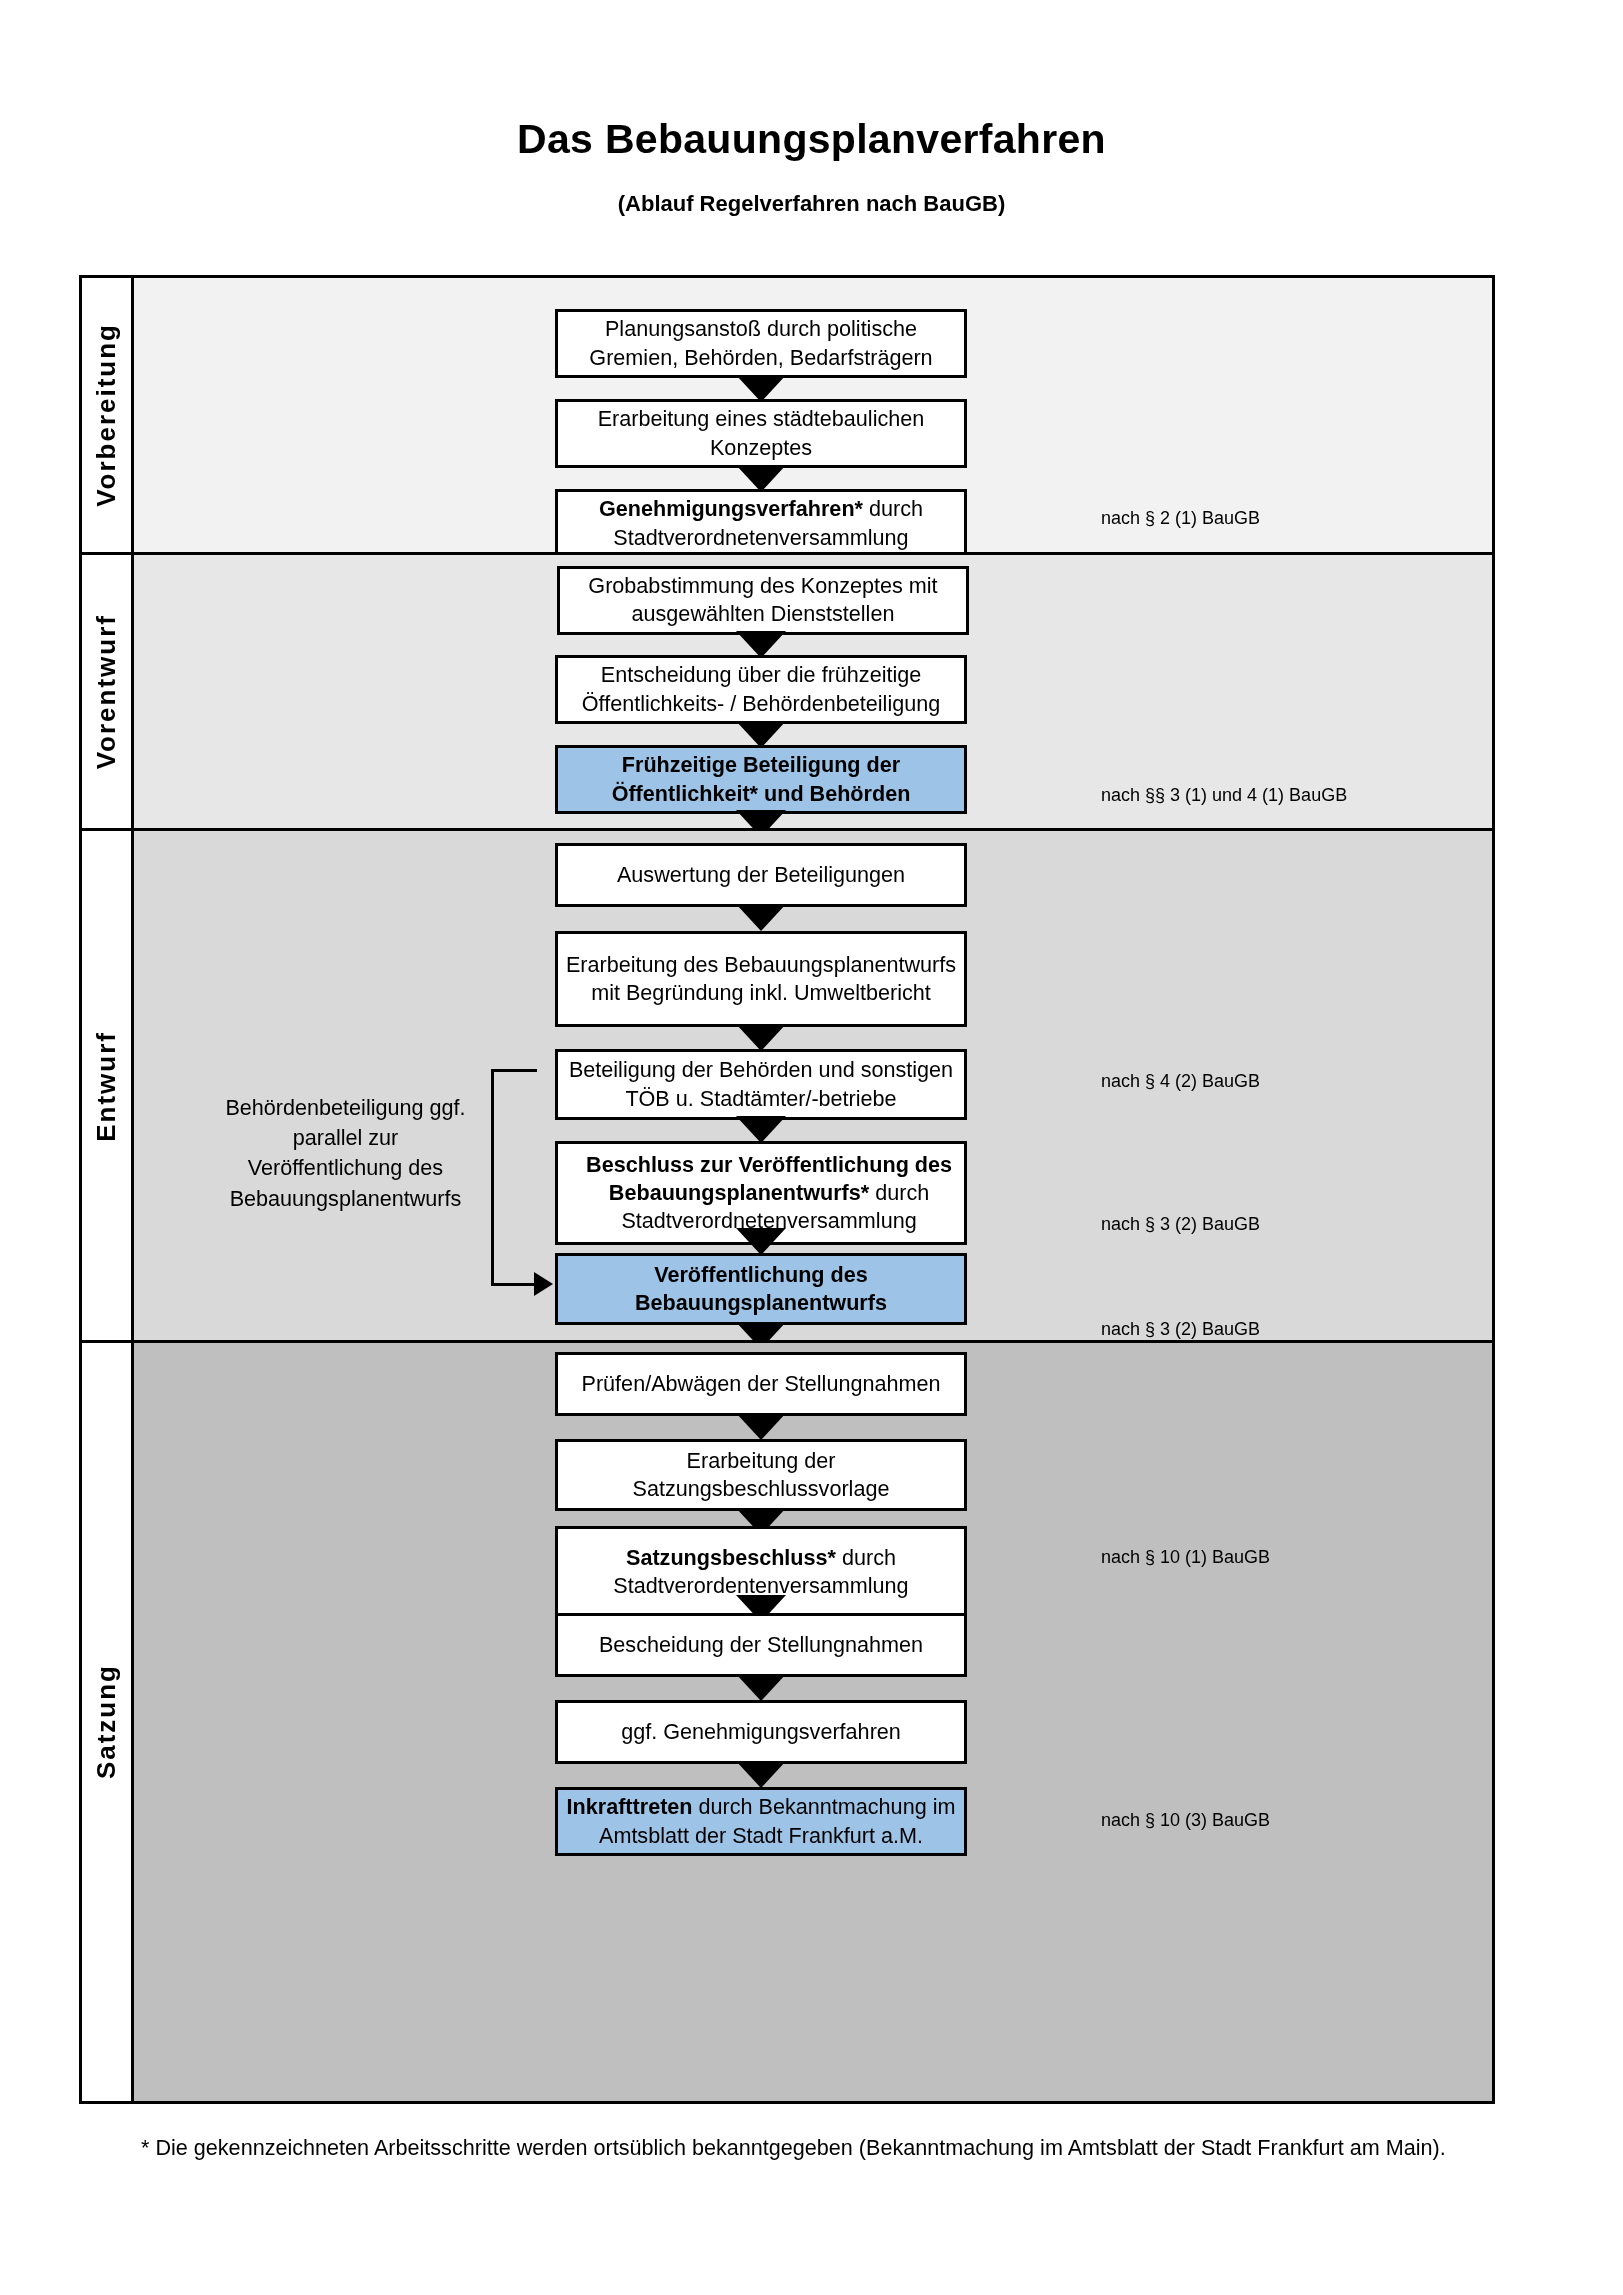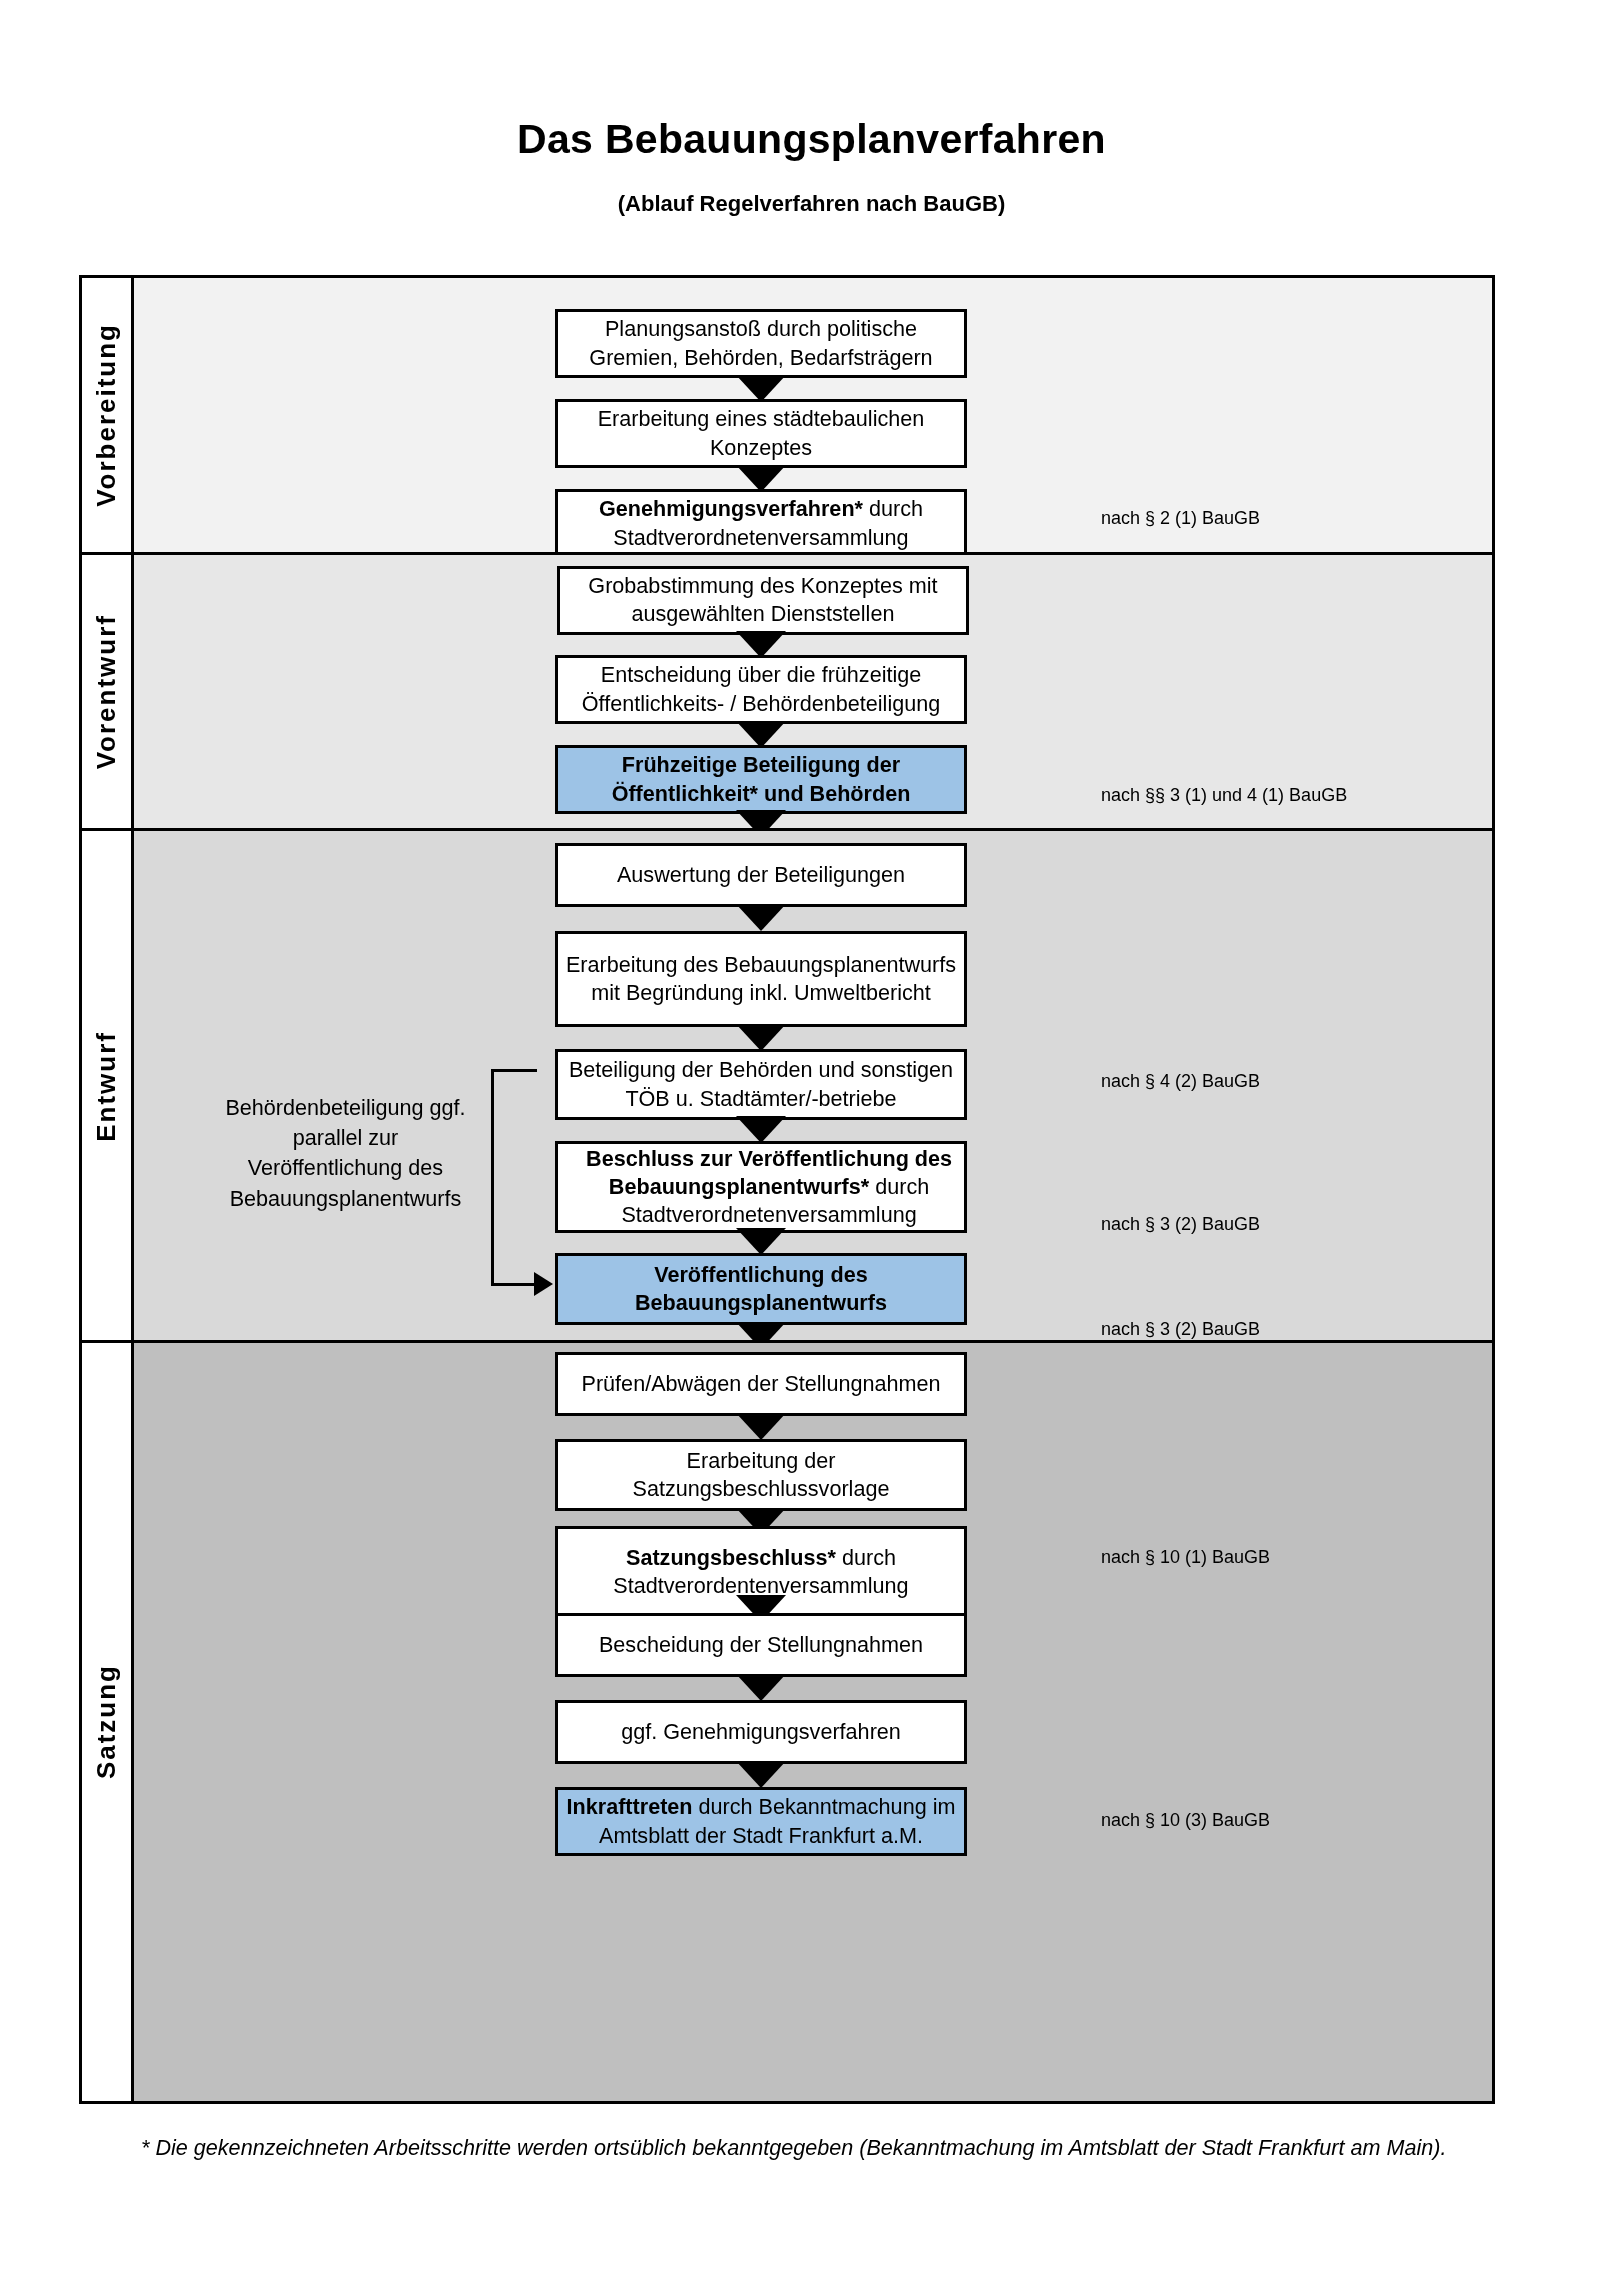--- a/index.html
+++ b/index.html
@@ -144,21 +144,20 @@
   }
 
   
   #footnote {
     position: absolute;
     left: 141px;
     top: 2131px;
     width: 1358px;
     font-size: 21.6px;
     line-height: 1.55;
-    font-style: italic;
   }
 </style>
 </head>
 <body>
 
 <div id="header">
   <div id="doc-title">Das Bebauungsplanverfahren</div>
   <div id="doc-subtitle">(Ablauf Regelverfahren nach BauGB)</div>
 </div>
 
@@ -215,21 +214,21 @@
         </div>
         <div class="arrow" style="left: 602px; top: 73px;"></div>
         <div class="node" style="left: 421px; top: 100px; width: 412px; height: 96px;">
           <span>Erarbeitung des Bebauungsplanentwurfs mit Begründung inkl. Umweltbericht</span>
         </div>
         <div class="arrow" style="left: 602px; top: 193px;"></div>
         <div class="node" style="left: 421px; top: 218px; width: 412px; height: 71px;">
           <span>Beteiligung der Behörden und sonstigen TÖB u. Stadtämter/-betriebe</span>
         </div>
         <div class="arrow" style="left: 602px; top: 285px;"></div>
-        <div class="node" style="left: 421px; top: 310px; width: 412px; height: 92px; padding-left: 24px;">
+        <div class="node" style="left: 421px; top: 310px; width: 412px; height: 104px; padding-left: 24px;">
           <span><span class="lead">Beschluss zur Veröffentlichung des Bebauungsplanentwurfs*</span><span class="tail"> durch Stadtverordnetenversammlung</span></span>
         </div>
         <div class="arrow" style="left: 602px; top: 397px;"></div>
         <div class="node blue bold" style="left: 421px; top: 422px; width: 412px; height: 72px;">
           <span>Veröffentlichung des Bebauungsplanentwurfs</span>
         </div>
         <div class="arrow" style="left: 602px; top: 491px;"></div>
         <div class="ref" style="left: 967px; top: 240px;">nach § 4 (2) BauGB</div>
         <div class="ref" style="left: 967px; top: 383px;">nach § 3 (2) BauGB</div>
         <div class="ref" style="left: 967px; top: 488px;">nach § 3 (2) BauGB</div>

